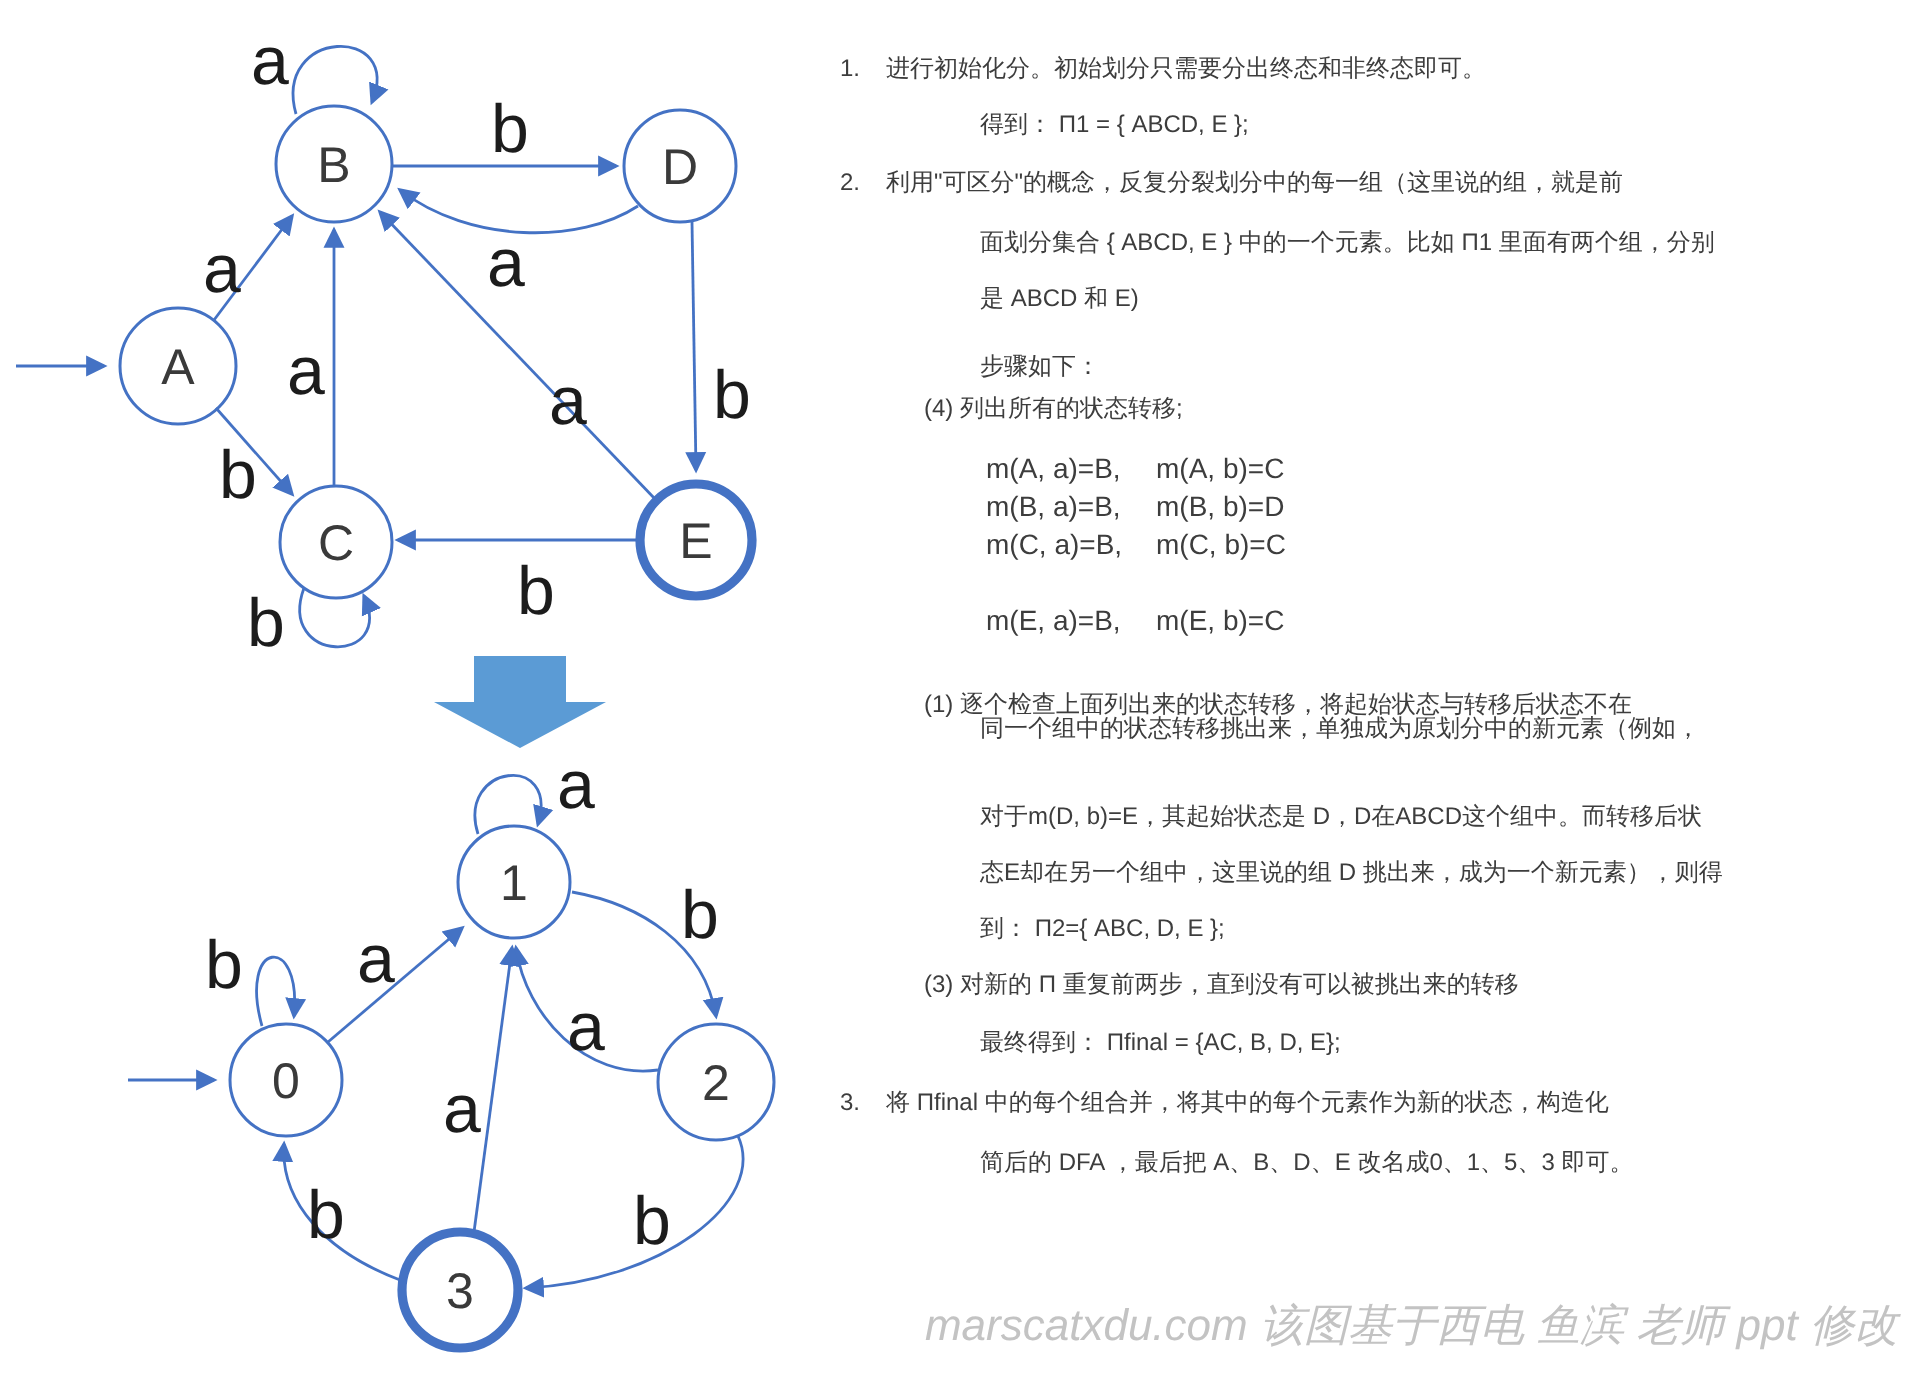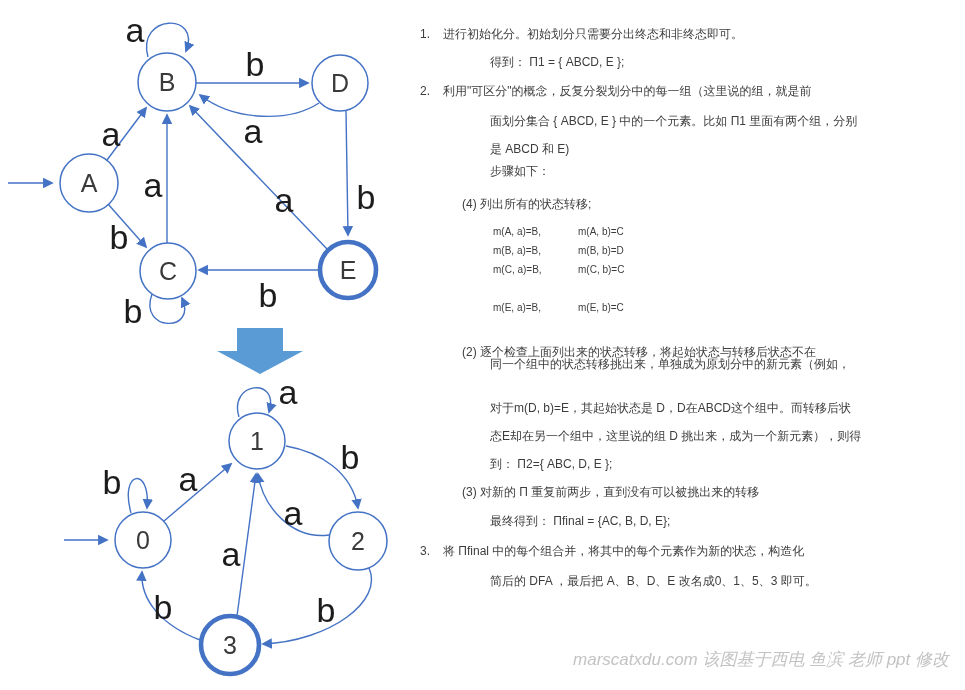--- a/index.html
+++ b/index.html
@@ -7,23 +7,23 @@
         font-family:"Liberation Sans","DejaVu Sans",sans-serif;}
   svg{position:absolute;left:0;top:0;}
   .state-letter{font-family:"Liberation Sans","DejaVu Sans",sans-serif;font-size:25px;fill:#3a3a3a;}
   .edge-label{font-family:"Liberation Sans","DejaVu Sans",sans-serif;font-size:34px;fill:#1c1c1c;}
   .notes{position:absolute;left:410px;top:0;width:555px;height:690px;color:#3d3d3d;}
   .line{position:absolute;white-space:nowrap;font-size:12px;line-height:1.25;color:#3d3d3d;}
   .line .num{display:inline-block;width:23px;}
   .item{left:10px;}
   .body{left:33px;margin-left:47px;}
   .sub{left:52px;}
-  .trow{left:83px;font-size:10px;}
+  .trow{left:83px;font-size:14px;}
   .trow .c1{display:inline-block;width:85px;}
-  .watermark{position:absolute;right:16px;top:648px;font-size:17px;font-style:italic;
+  .watermark{position:absolute;right:16px;top:648px;font-size:22px;font-style:italic;
              color:#c3c3c3;white-space:nowrap;}
 </style>
 </head>
 <body>
 
 <div class="page">
 
   <svg width="430" height="690" viewBox="0 0 430 690">
     <defs>
       <marker id="arw" viewBox="0 0 10 10" refX="7.5" refY="5" markerWidth="8.5" markerHeight="8.5" orient="auto">
@@ -110,29 +110,29 @@
     </g>
   </svg>
 
   <div class="notes">
     <div class="line item" style="top:27px"><span class="num">1.</span><span>进行初始化分。初始划分只需要分出终态和非终态即可。</span></div>
     <div class="line body" style="top:55px"><span>得到： Π1 = { ABCD, E };</span></div>
 
     <div class="line item" style="top:84px"><span class="num">2.</span><span>利用"可区分"的概念，反复分裂划分中的每一组（这里说的组，就是前</span></div>
     <div class="line body" style="top:114px"><span>面划分集合 { ABCD, E } 中的一个元素。比如 Π1 里面有两个组，分别</span></div>
     <div class="line body" style="top:142px"><span>是 ABCD 和 E)</span></div>
-    <div class="line body" style="top:164px"><span>步骤如下：</span></div>
+    <div class="line body" style="top:176px"><span>步骤如下：</span></div>
 
     <div class="line sub" style="top:197px"><span>(4) 列出所有的状态转移;</span></div>
     <div class="line trow" style="top:226px"><span class="c1">m(A, a)=B,</span><span class="c2">m(A, b)=C</span></div>
     <div class="line trow" style="top:245px"><span class="c1">m(B, a)=B,</span><span class="c2">m(B, b)=D</span></div>
     <div class="line trow" style="top:264px"><span class="c1">m(C, a)=B,</span><span class="c2">m(C, b)=C</span></div>
     <div class="line trow" style="top:302px"><span class="c1">m(E, a)=B,</span><span class="c2">m(E, b)=C</span></div>
 
-    <div class="line sub" style="top:345px"><span>(2) 逐个检查上面列出来的状态转移，将起始状态与转移后状态不在</span></div>
+    <div class="line sub" style="top:345px"><span>(1) 逐个检查上面列出来的状态转移，将起始状态与转移后状态不在</span></div>
     <div class="line body" style="top:357px"><span>同一个组中的状态转移挑出来，单独成为原划分中的新元素（例如，</span></div>
     <div class="line body" style="top:401px"><span>对于m(D, b)=E，其起始状态是 D，D在ABCD这个组中。而转移后状</span></div>
     <div class="line body" style="top:429px"><span>态E却在另一个组中，这里说的组 D 挑出来，成为一个新元素），则得</span></div>
     <div class="line body" style="top:457px"><span>到： Π2={ ABC, D, E };</span></div>
 
     <div class="line sub" style="top:485px"><span>(3) 对新的 Π 重复前两步，直到没有可以被挑出来的转移</span></div>
     <div class="line body" style="top:514px"><span>最终得到： Πfinal = {AC, B, D, E};</span></div>
 
     <div class="line item" style="top:544px"><span class="num">3.</span><span>将 Πfinal 中的每个组合并，将其中的每个元素作为新的状态，构造化</span></div>
     <div class="line body" style="top:574px"><span>简后的 DFA ，最后把 A、B、D、E 改名成0、1、5、3 即可。</span></div>

